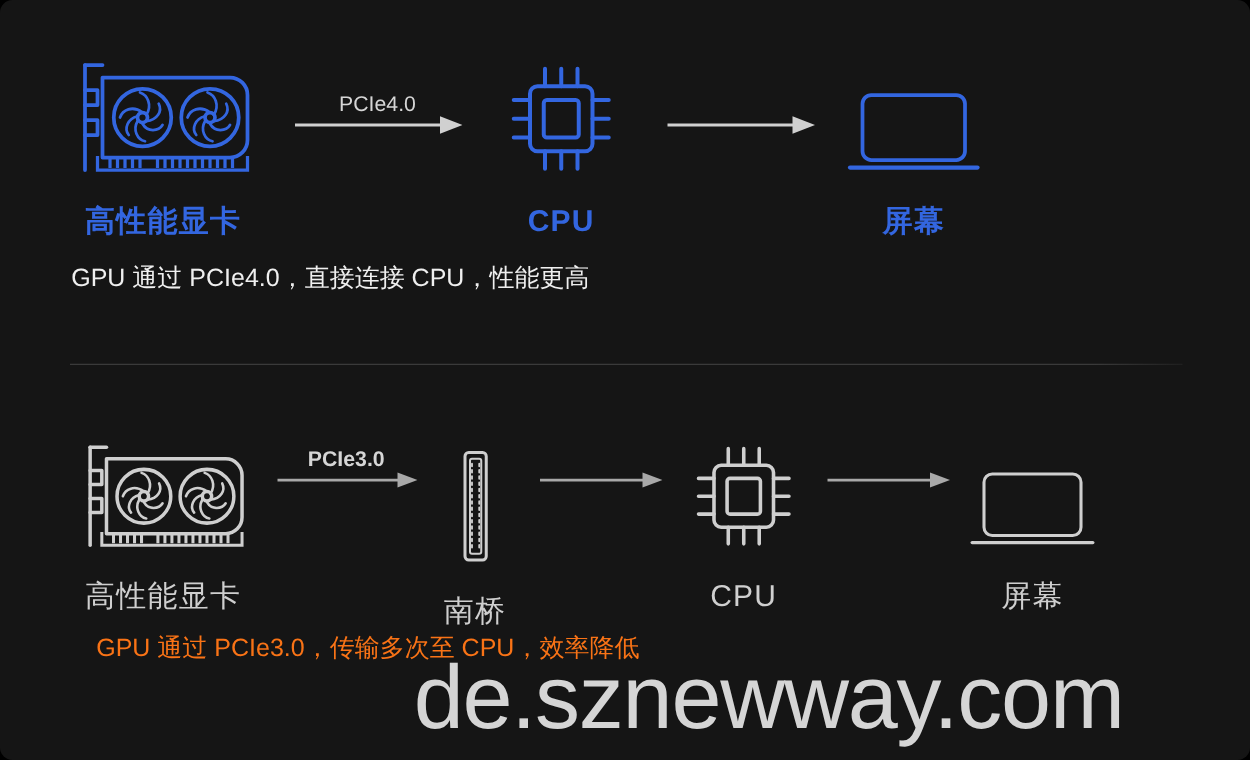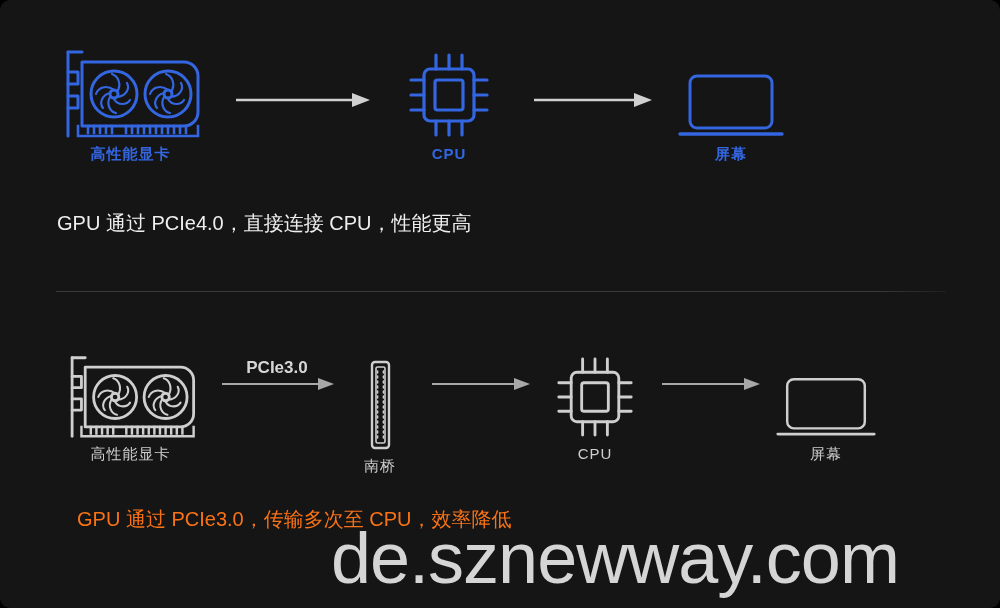--- a/index.html
+++ b/index.html
@@ -32,22 +32,22 @@
     position: absolute;
     text-align: center;
   }
   .node .icon-wrap {
     display: flex;
     align-items: flex-end;
     justify-content: center;
     height: 100px;
   }
   .node .node-label {
-    margin-top: 6px;
-    font-size: 15px;
+    margin-top: 26px;
+    font-size: 24px;
     letter-spacing: 1px;
     line-height: 1;
     white-space: nowrap;
   }
   .node.accent .node-label { color: #3366e0; font-weight: 700; }
   .node.muted  .node-label { color: #cfcfcf; font-weight: 400; }
 
   
   .arrow {
     position: absolute;
@@ -131,20 +131,21 @@
             <path d="M22 78 L22 88 L142 88 L142 78"></path>
             <path d="M32 78 v7 M38 78 v7 M44 78 v7 M50 78 v7 M56 78 v7"></path>
             <path d="M70 78 v7 M76 78 v7 M82 78 v7 M88 78 v7 M94 78 v7 M100 78 v7 M106 78 v7 M112 78 v7 M118 78 v7 M124 78 v7 M130 78 v7"></path>
           </g>
         </svg>
       </div>
       <div class="node-label">高性能显卡</div>
     </div>
 
     <div class="arrow" style="left:234px; top:62px; width:136px; height:46px;">
+      <div class="arrow-label">PCIe4.0</div>
       <svg width="136" height="46" style="position:absolute; left:0; top:0;">
         <line x1="2" y1="38" x2="120" y2="38" stroke="#d0d0d0" stroke-width="2.4"></line>
         <polygon points="118,31 136,38 118,45" fill="#d0d0d0"></polygon>
       </svg>
     </div>
 
     <div class="node accent" style="left:385px; top:40px; width:128px;">
       <div class="icon-wrap">
         <svg width="84" height="90" viewBox="0 0 84 90">
           <g fill="none" stroke="#3366e0" stroke-width="3.2" stroke-linecap="round" stroke-linejoin="round">

